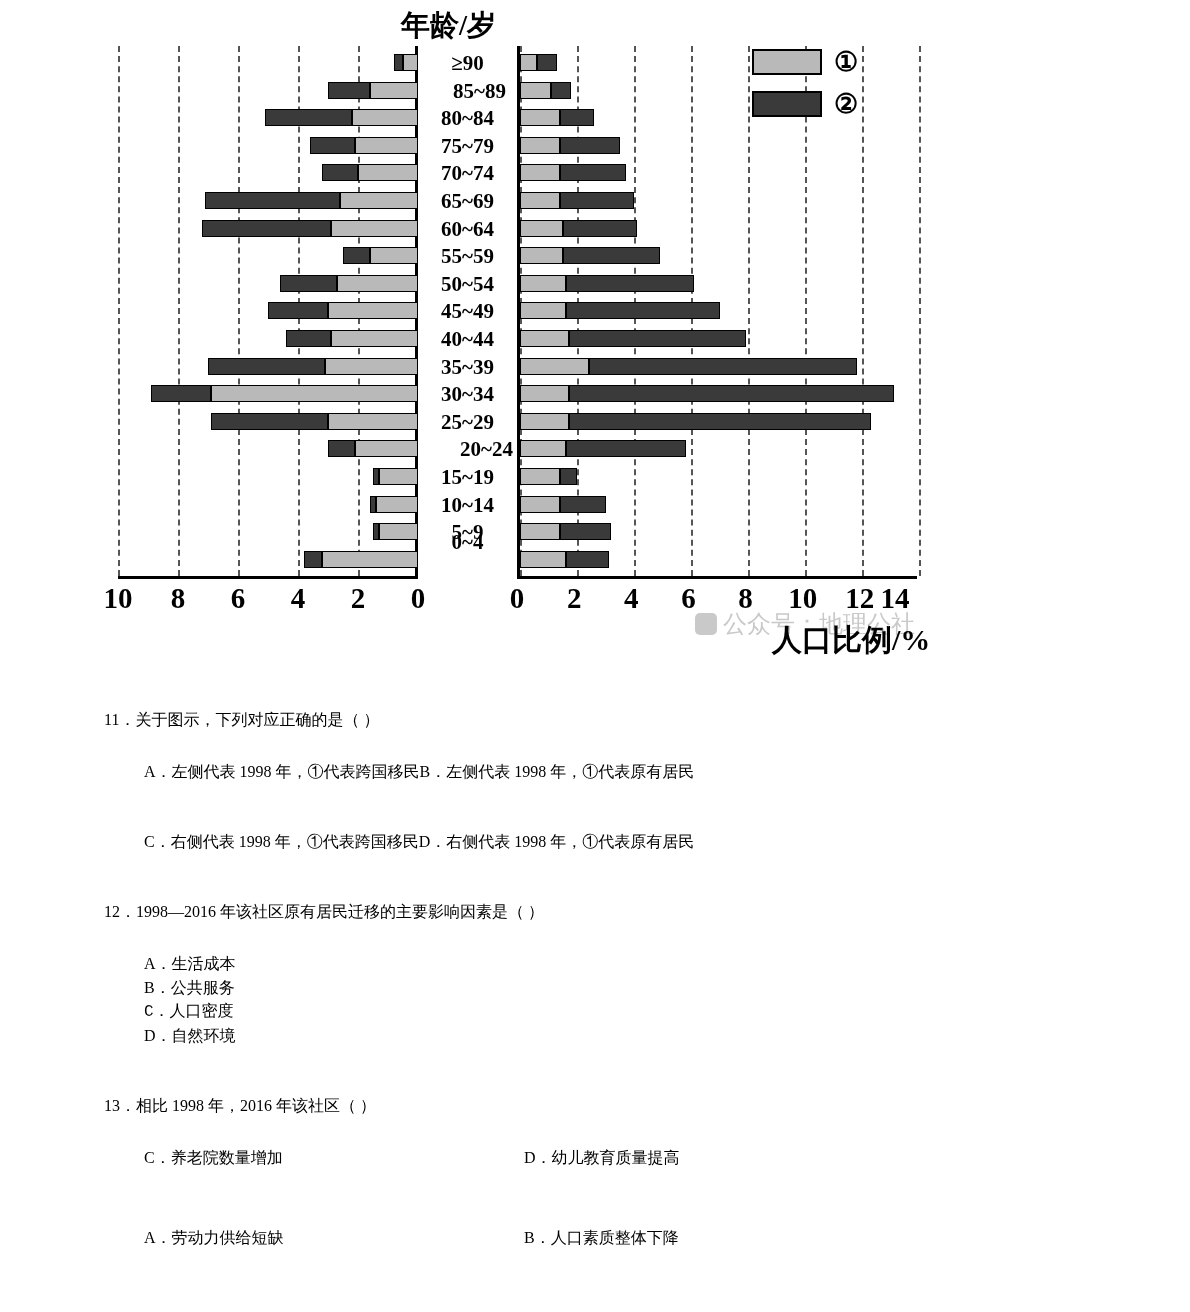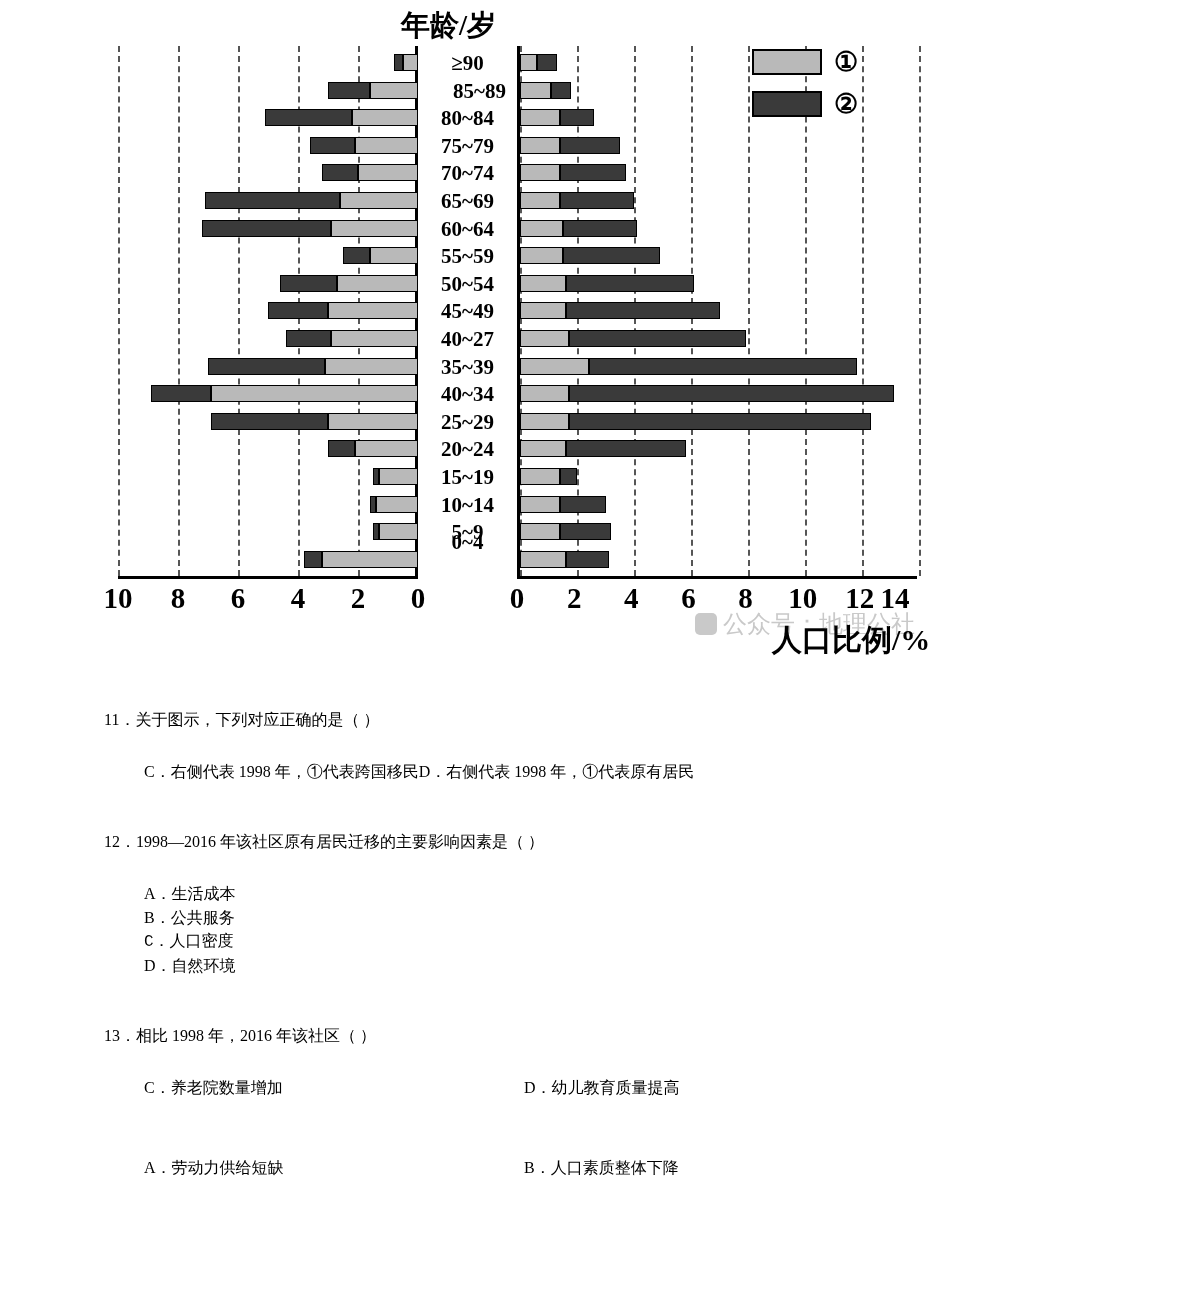--- a/index.html
+++ b/index.html
@@ -297,25 +297,25 @@
       <div class="agelabel" style="top: 51px;">≥90</div>
       <div class="agelabel" style="top: 78.6px; margin-left: 12px;">85~89</div>
       <div class="agelabel" style="top: 106.2px;">80~84</div>
       <div class="agelabel" style="top: 133.8px;">75~79</div>
       <div class="agelabel" style="top: 161.4px;">70~74</div>
       <div class="agelabel" style="top: 189px;">65~69</div>
       <div class="agelabel" style="top: 216.6px;">60~64</div>
       <div class="agelabel" style="top: 244.2px;">55~59</div>
       <div class="agelabel" style="top: 271.8px;">50~54</div>
       <div class="agelabel" style="top: 299.4px;">45~49</div>
-      <div class="agelabel" style="top: 327px;">40~27</div>
+      <div class="agelabel" style="top: 327px;">40~44</div>
       <div class="agelabel" style="top: 354.6px;">35~39</div>
-      <div class="agelabel" style="top: 382.2px;">40~34</div>
+      <div class="agelabel" style="top: 382.2px;">30~34</div>
       <div class="agelabel" style="top: 409.8px;">25~29</div>
-      <div class="agelabel" style="top: 437.4px;">20~24</div>
+      <div class="agelabel" style="top: 437.4px; margin-left: 19px;">20~24</div>
       <div class="agelabel" style="top: 465px;">15~19</div>
       <div class="agelabel" style="top: 492.6px;">10~14</div>
       <div class="agelabel" style="top: 520.2px;">5~9</div>
       <div class="agelabel" style="top: 530px;">0~4</div>
     </div>
 
   <div class="axis-baseline" style="left:118px; top:576px; width:300px;"></div>
   <div class="axis-baseline" style="left:517px; top:576px; width:400px;"></div>
 
   <div id="ticks">
@@ -351,20 +351,21 @@
   </div>
 
   <div id="x-axis-caption">人口比例/%</div>
 </div>
 
 <div id="questions">
 
   <div class="q-block">
     <div class="q-stem">11．关于图示，下列对应正确的是（    ）</div>
     <div class="q-options">
+      <div class="opt-line">A．左侧代表 1998 年，①代表跨国移民B．左侧代表 1998 年，①代表原有居民</div>
       <div class="opt-line">C．右侧代表 1998 年，①代表跨国移民D．右侧代表 1998 年，①代表原有居民</div>
     </div>
   </div>
 
   <div class="q-block">
     <div class="q-stem">12．1998—2016 年该社区原有居民迁移的主要影响因素是（    ）</div>
     <div class="q-options">
       <div class="opt-cols">
         <span class="w-a">A．生活成本</span>
         <span class="w-b">B．公共服务</span>

